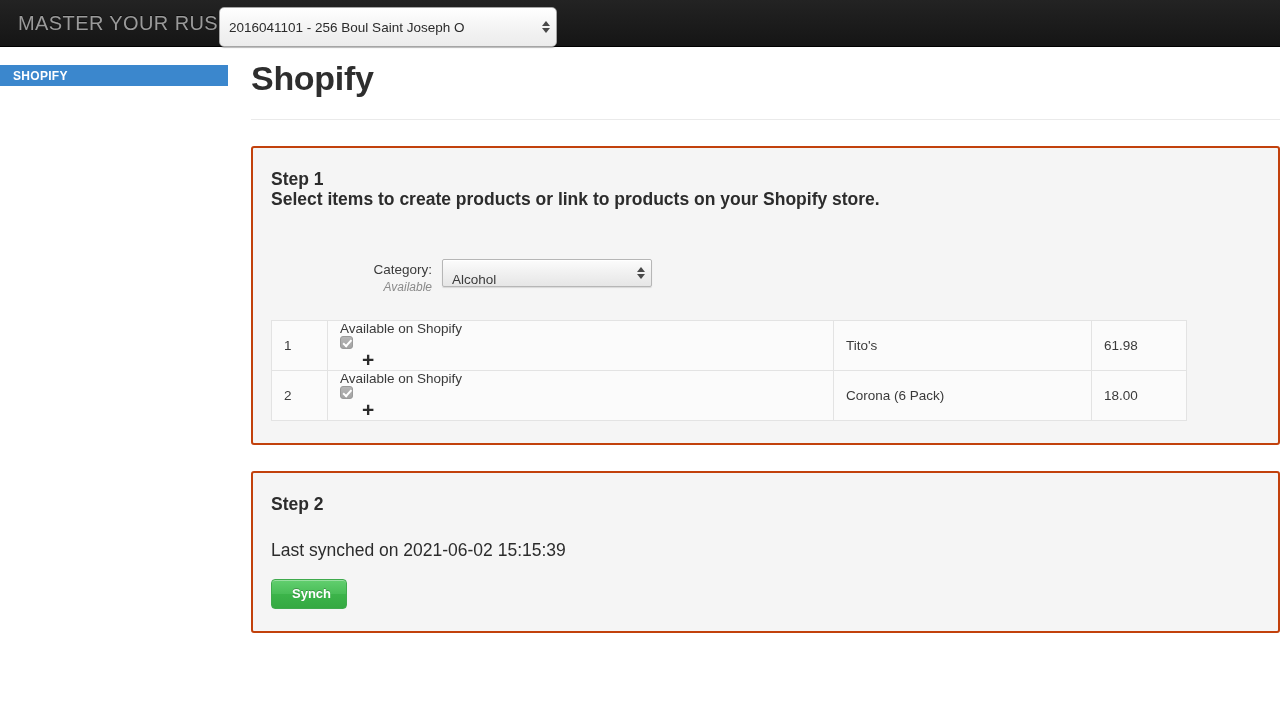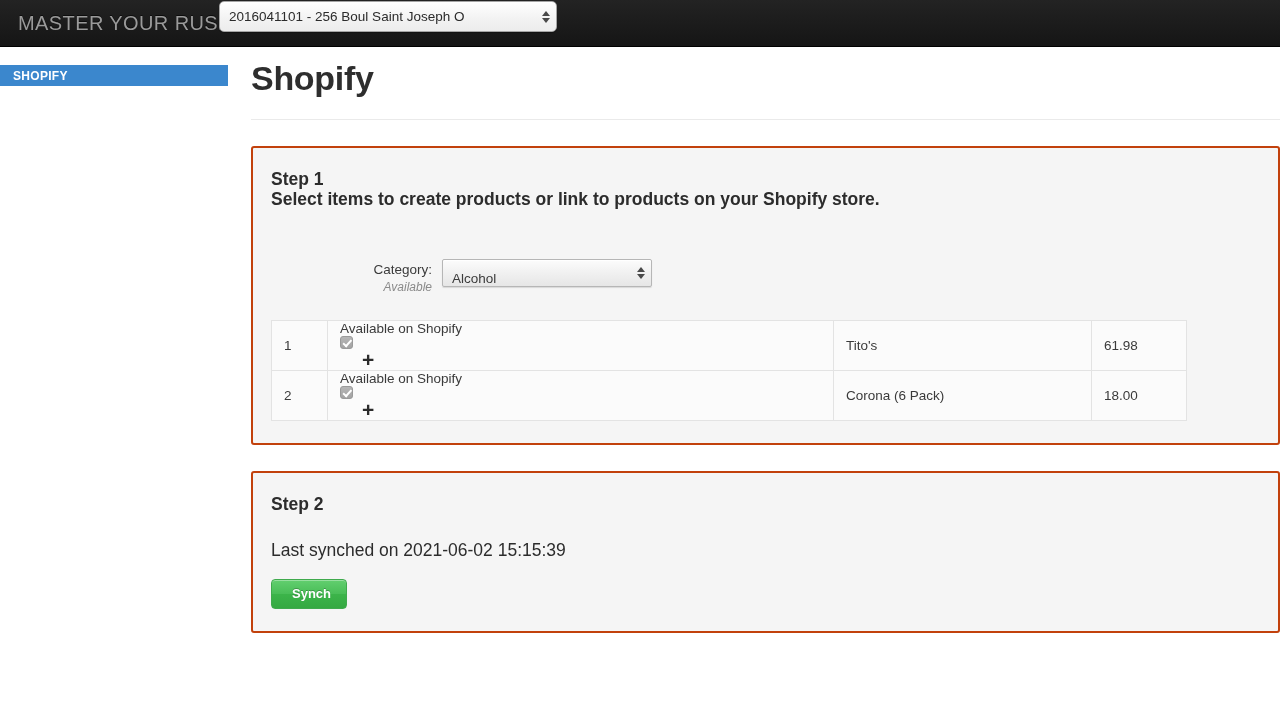--- a/index.html
+++ b/index.html
@@ -26,23 +26,23 @@
     color: #9a9a9a;
     font-size: 20px;
     letter-spacing: 0.4px;
     font-weight: 400;
     white-space: nowrap;
     text-shadow: 0 -1px 0 rgba(0,0,0,.6);
   }
   .store-select-wrap {
     position: absolute;
     left: 219px;
-    top: 1px;
+    top: 7px;
     width: 338px;
-    height: 31px;
+    height: 40px;
   }
   .store-select {
     width: 100%;
     height: 100%;
     border: 1px solid #a5a5a5;
     border-radius: 5px;
     background: linear-gradient(to bottom, #ffffff 0%, #f3f3f3 55%, #ececec 100%);
     box-shadow: 0 1px 1px rgba(0,0,0,.28), inset 0 1px 0 #fff;
     display: flex;
     align-items: center;
@@ -151,22 +151,22 @@
     margin-top: 3px;
   }
   .cat-select-wrap { position: relative; width: 210px; height: 28px; }
   .cat-select {
     width: 100%; height: 100%;
     border: 1px solid #b6b6b6;
     border-radius: 2px;
     background: linear-gradient(to bottom, #fcfcfc 0%, #f0f0f0 52%, #e6e6e6 100%);
     box-shadow: 0 1px 1px rgba(0,0,0,.12), inset 0 1px 0 #fff;
     display: flex;
-    align-items: flex-end;
-    padding: 0 24px 0 9px;
+    align-items: flex-start;
+    padding: 12px 24px 0 9px;
     font-size: 13.5px;
     color: #3b3b3b;
     white-space: nowrap;
     overflow: hidden;
   }
 
   
   .items-table {
     margin-top: 26px;
     width: 915px;

